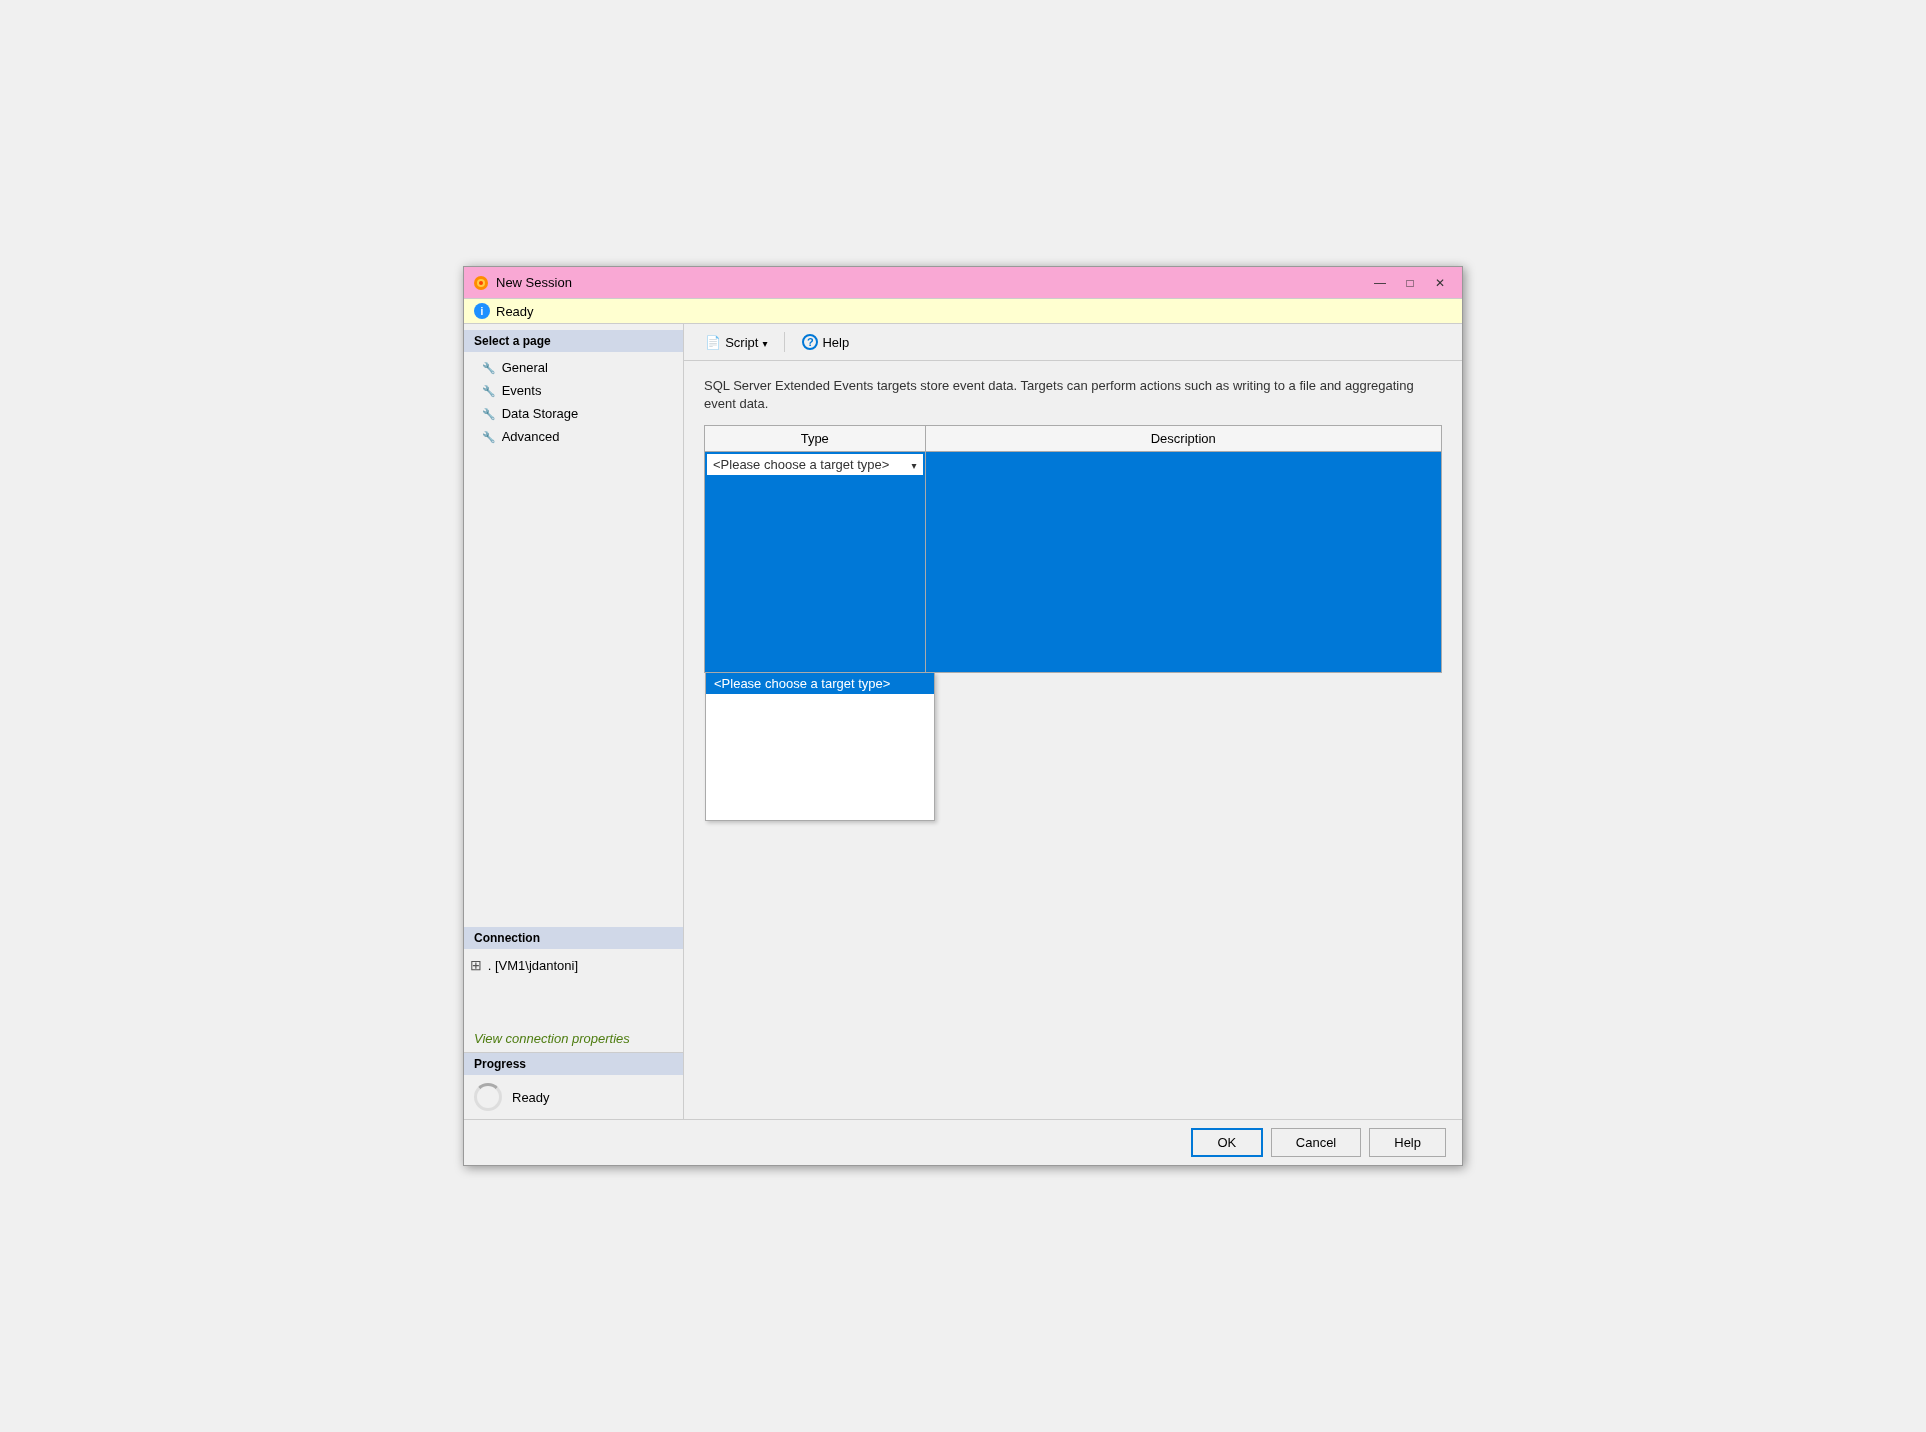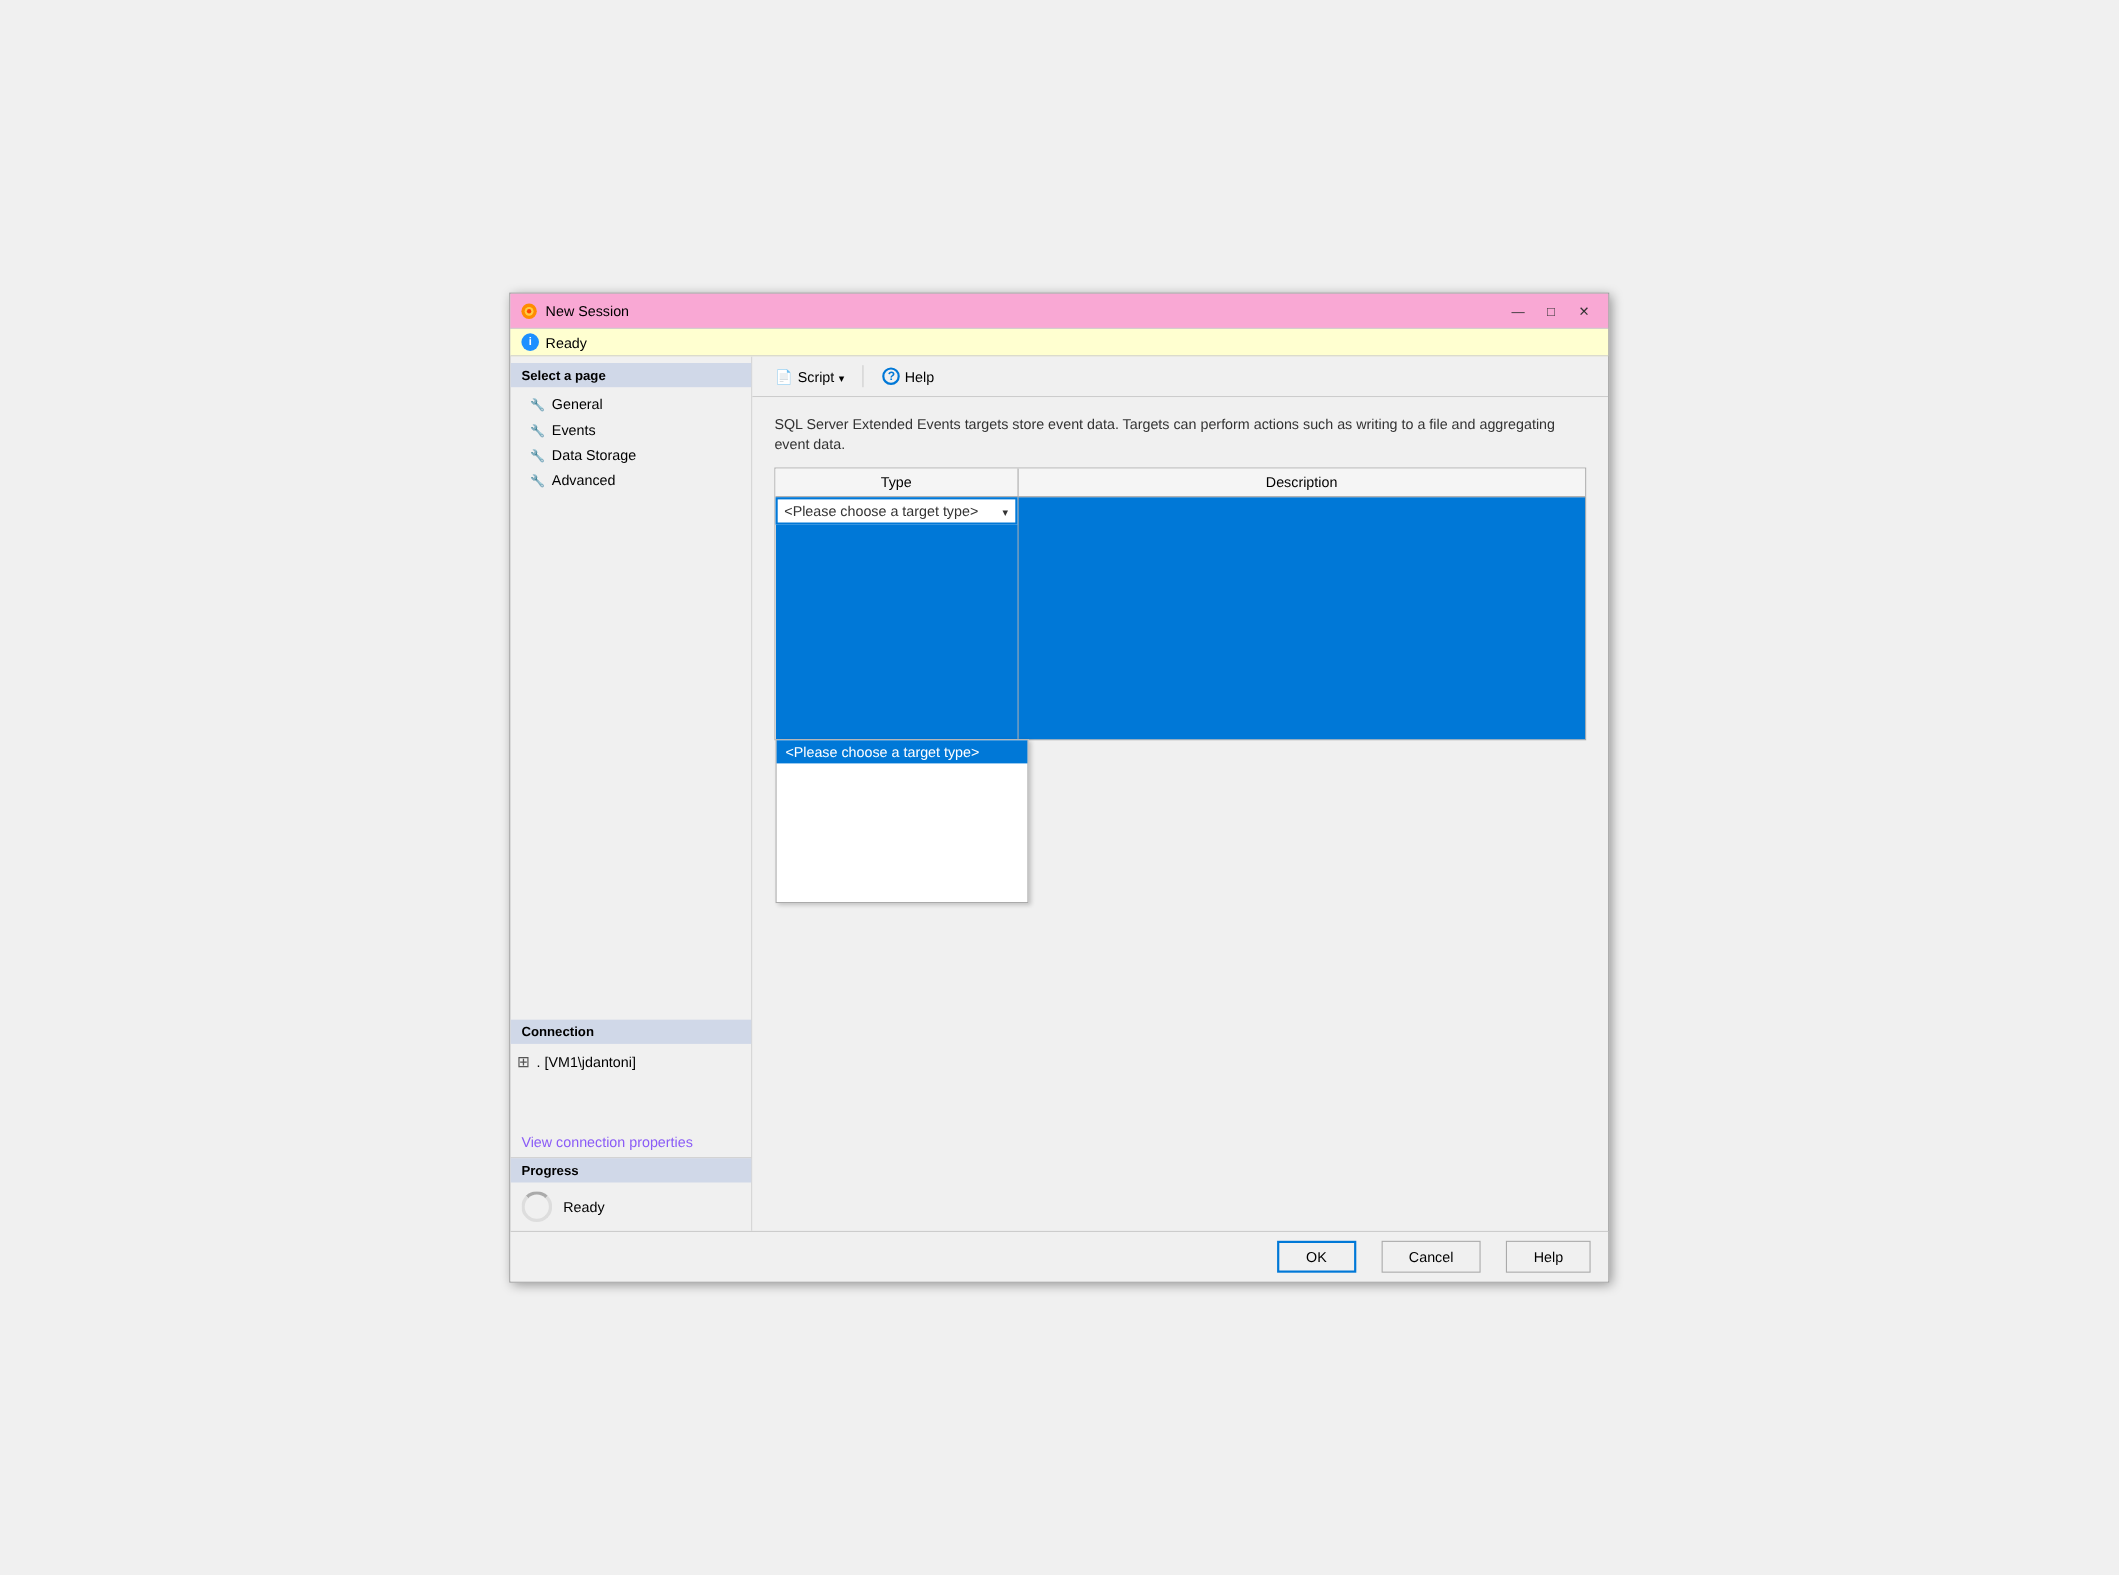--- a/index.html
+++ b/index.html
@@ -255,26 +255,27 @@
       margin-bottom: 6px;
     }
     .connection-item {
       display: flex;
       align-items: center;
       gap: 6px;
       padding: 2px 6px;
       font-size: 13px;
     }
     .connection-link {
-      color: #8b5cf6;
+      color: #4d7c0f;
       text-decoration: none;
       cursor: pointer;
       font-size: 13px;
       padding: 6px 10px;
       display: block;
+      font-style: italic;
     }
 
     .progress-section {
       border-top: 1px solid #ccc;
     }
     .progress-title {
       background: #d0d8e8;
       padding: 4px 10px;
       font-weight: bold;
       font-size: 12px;
@@ -294,21 +295,21 @@
       flex-shrink: 0;
     }
 
     
     .dialog-footer {
       border-top: 1px solid #ccc;
       background: #f0f0f0;
       padding: 8px 16px;
       display: flex;
       justify-content: flex-end;
-      gap: 23px;
+      gap: 8px;
     }
     .footer-btn {
       padding: 5px 24px;
       background: #f0f0f0;
       border: 1px solid #aaa;
       cursor: pointer;
       font-size: 13px;
       min-width: 72px;
     }
     .footer-btn.primary {

